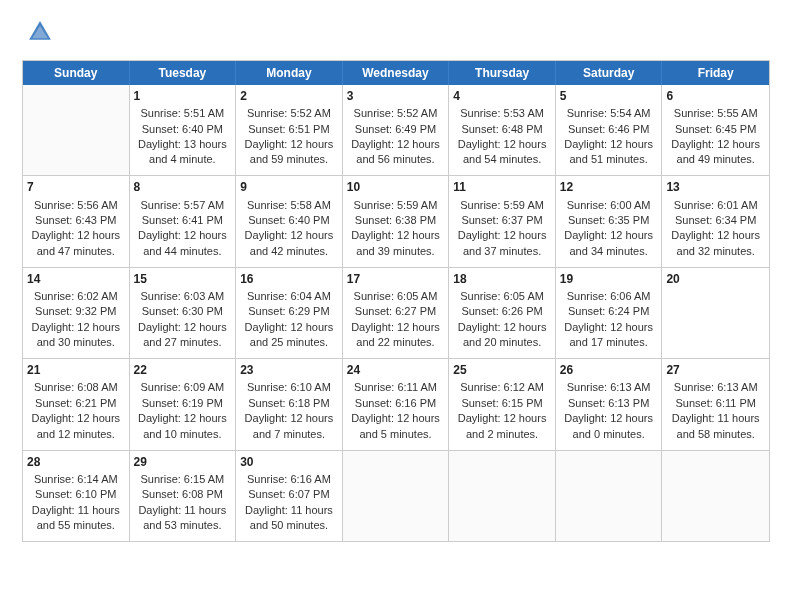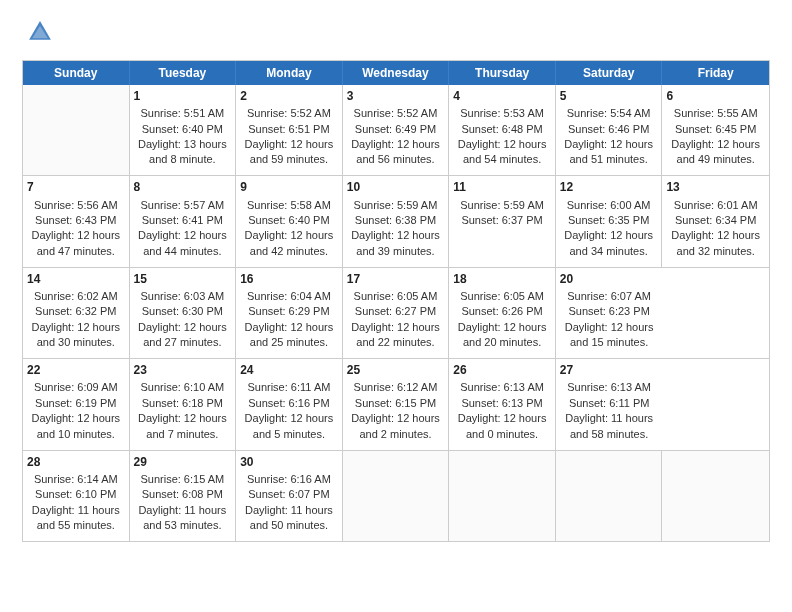--- a/index.html
+++ b/index.html
@@ -143,21 +143,21 @@
         <div class="cal-header-cell">Wednesday</div>
         <div class="cal-header-cell">Thursday</div>
         <div class="cal-header-cell">Saturday</div>
         <div class="cal-header-cell">Friday</div>
       </div>
     <div class="cal-body">
     <div class="cal-row">
           <div class="cal-cell empty"></div>
           <div class="cal-cell">
             <span class="day-num">1</span>
-            <div class="cell-info"><span>Sunrise: 5:51 AM</span><br><span>Sunset: 6:40 PM</span><br><span>Daylight: 13 hours and 8 minute.</span></div>
+            <div class="cell-info"><span>Sunrise: 5:51 AM</span><br><span>Sunset: 6:40 PM</span><br><span>Daylight: 13 hours and 4 minute.</span></div>
           </div>
           <div class="cal-cell">
             <span class="day-num">2</span>
             <div class="cell-info"><span>Sunrise: 5:52 AM</span><br><span>Sunset: 6:51 PM</span><br><span>Daylight: 12 hours and 59 minutes.</span></div>
           </div>
           <div class="cal-cell">
             <span class="day-num">3</span>
             <div class="cell-info"><span>Sunrise: 5:52 AM</span><br><span>Sunset: 6:49 PM</span><br><span>Daylight: 12 hours and 56 minutes.</span></div>
           </div>
           <div class="cal-cell">
@@ -185,58 +185,65 @@
           <div class="cal-cell">
             <span class="day-num">9</span>
             <div class="cell-info"><span>Sunrise: 5:58 AM</span><br><span>Sunset: 6:40 PM</span><br><span>Daylight: 12 hours and 42 minutes.</span></div>
           </div>
           <div class="cal-cell">
             <span class="day-num">10</span>
             <div class="cell-info"><span>Sunrise: 5:59 AM</span><br><span>Sunset: 6:38 PM</span><br><span>Daylight: 12 hours and 39 minutes.</span></div>
           </div>
           <div class="cal-cell">
             <span class="day-num">11</span>
-            <div class="cell-info"><span>Sunrise: 5:59 AM</span><br><span>Sunset: 6:37 PM</span><br></div>
+            <div class="cell-info"><span>Sunrise: 5:59 AM</span><br><span>Sunset: 6:37 PM</span><br><span>Daylight: 12 hours and 37 minutes.</span></div>
           </div>
           <div class="cal-cell">
             <span class="day-num">12</span>
             <div class="cell-info"><span>Sunrise: 6:00 AM</span><br><span>Sunset: 6:35 PM</span><br><span>Daylight: 12 hours and 34 minutes.</span></div>
           </div>
           <div class="cal-cell">
             <span class="day-num">13</span>
             <div class="cell-info"><span>Sunrise: 6:01 AM</span><br><span>Sunset: 6:34 PM</span><br><span>Daylight: 12 hours and 32 minutes.</span></div>
           </div>
         </div>
         <div class="cal-row">
           <div class="cal-cell">
             <span class="day-num">14</span>
-            <div class="cell-info"><span>Sunrise: 6:02 AM</span><br><span>Sunset: 6:32 PM</span><br><span>Daylight: 12 hours and 30 minutes.</span></div>
+            <div class="cell-info"><span>Sunrise: 6:02 AM</span><br><span>Sunset: 9:32 PM</span><br><span>Daylight: 12 hours and 30 minutes.</span></div>
           </div>
           <div class="cal-cell">
             <span class="day-num">15</span>
             <div class="cell-info"><span>Sunrise: 6:03 AM</span><br><span>Sunset: 6:30 PM</span><br><span>Daylight: 12 hours and 27 minutes.</span></div>
           </div>
           <div class="cal-cell">
             <span class="day-num">16</span>
             <div class="cell-info"><span>Sunrise: 6:04 AM</span><br><span>Sunset: 6:29 PM</span><br><span>Daylight: 12 hours and 25 minutes.</span></div>
           </div>
           <div class="cal-cell">
             <span class="day-num">17</span>
             <div class="cell-info"><span>Sunrise: 6:05 AM</span><br><span>Sunset: 6:27 PM</span><br><span>Daylight: 12 hours and 22 minutes.</span></div>
           </div>
           <div class="cal-cell">
             <span class="day-num">18</span>
             <div class="cell-info"><span>Sunrise: 6:05 AM</span><br><span>Sunset: 6:26 PM</span><br><span>Daylight: 12 hours and 20 minutes.</span></div>
           </div>
           <div class="cal-cell">
+            <span class="day-num">19</span>
+            <div class="cell-info"><span>Sunrise: 6:06 AM</span><br><span>Sunset: 6:24 PM</span><br><span>Daylight: 12 hours and 17 minutes.</span></div>
+          </div>
+          <div class="cal-cell">
             <span class="day-num">20</span>
-            <div class="cell-info"><span>Sunrise: 6:07 AM</span><br><span>Sunset: 6:23 PM</span><br><span>Daylight: 12 hours and 15 minutes.</span></div>
-          </div>
-        </div>
-        <div class="cal-row">
+          </div>
+        </div>
+        <div class="cal-row">
+          <div class="cal-cell">
+            <span class="day-num">21</span>
+            <div class="cell-info"><span>Sunrise: 6:08 AM</span><br><span>Sunset: 6:21 PM</span><br><span>Daylight: 12 hours and 12 minutes.</span></div>
+          </div>
           <div class="cal-cell">
             <span class="day-num">22</span>
             <div class="cell-info"><span>Sunrise: 6:09 AM</span><br><span>Sunset: 6:19 PM</span><br><span>Daylight: 12 hours and 10 minutes.</span></div>
           </div>
           <div class="cal-cell">
             <span class="day-num">23</span>
             <div class="cell-info"><span>Sunrise: 6:10 AM</span><br><span>Sunset: 6:18 PM</span><br><span>Daylight: 12 hours and 7 minutes.</span></div>
           </div>
           <div class="cal-cell">
             <span class="day-num">24</span>

